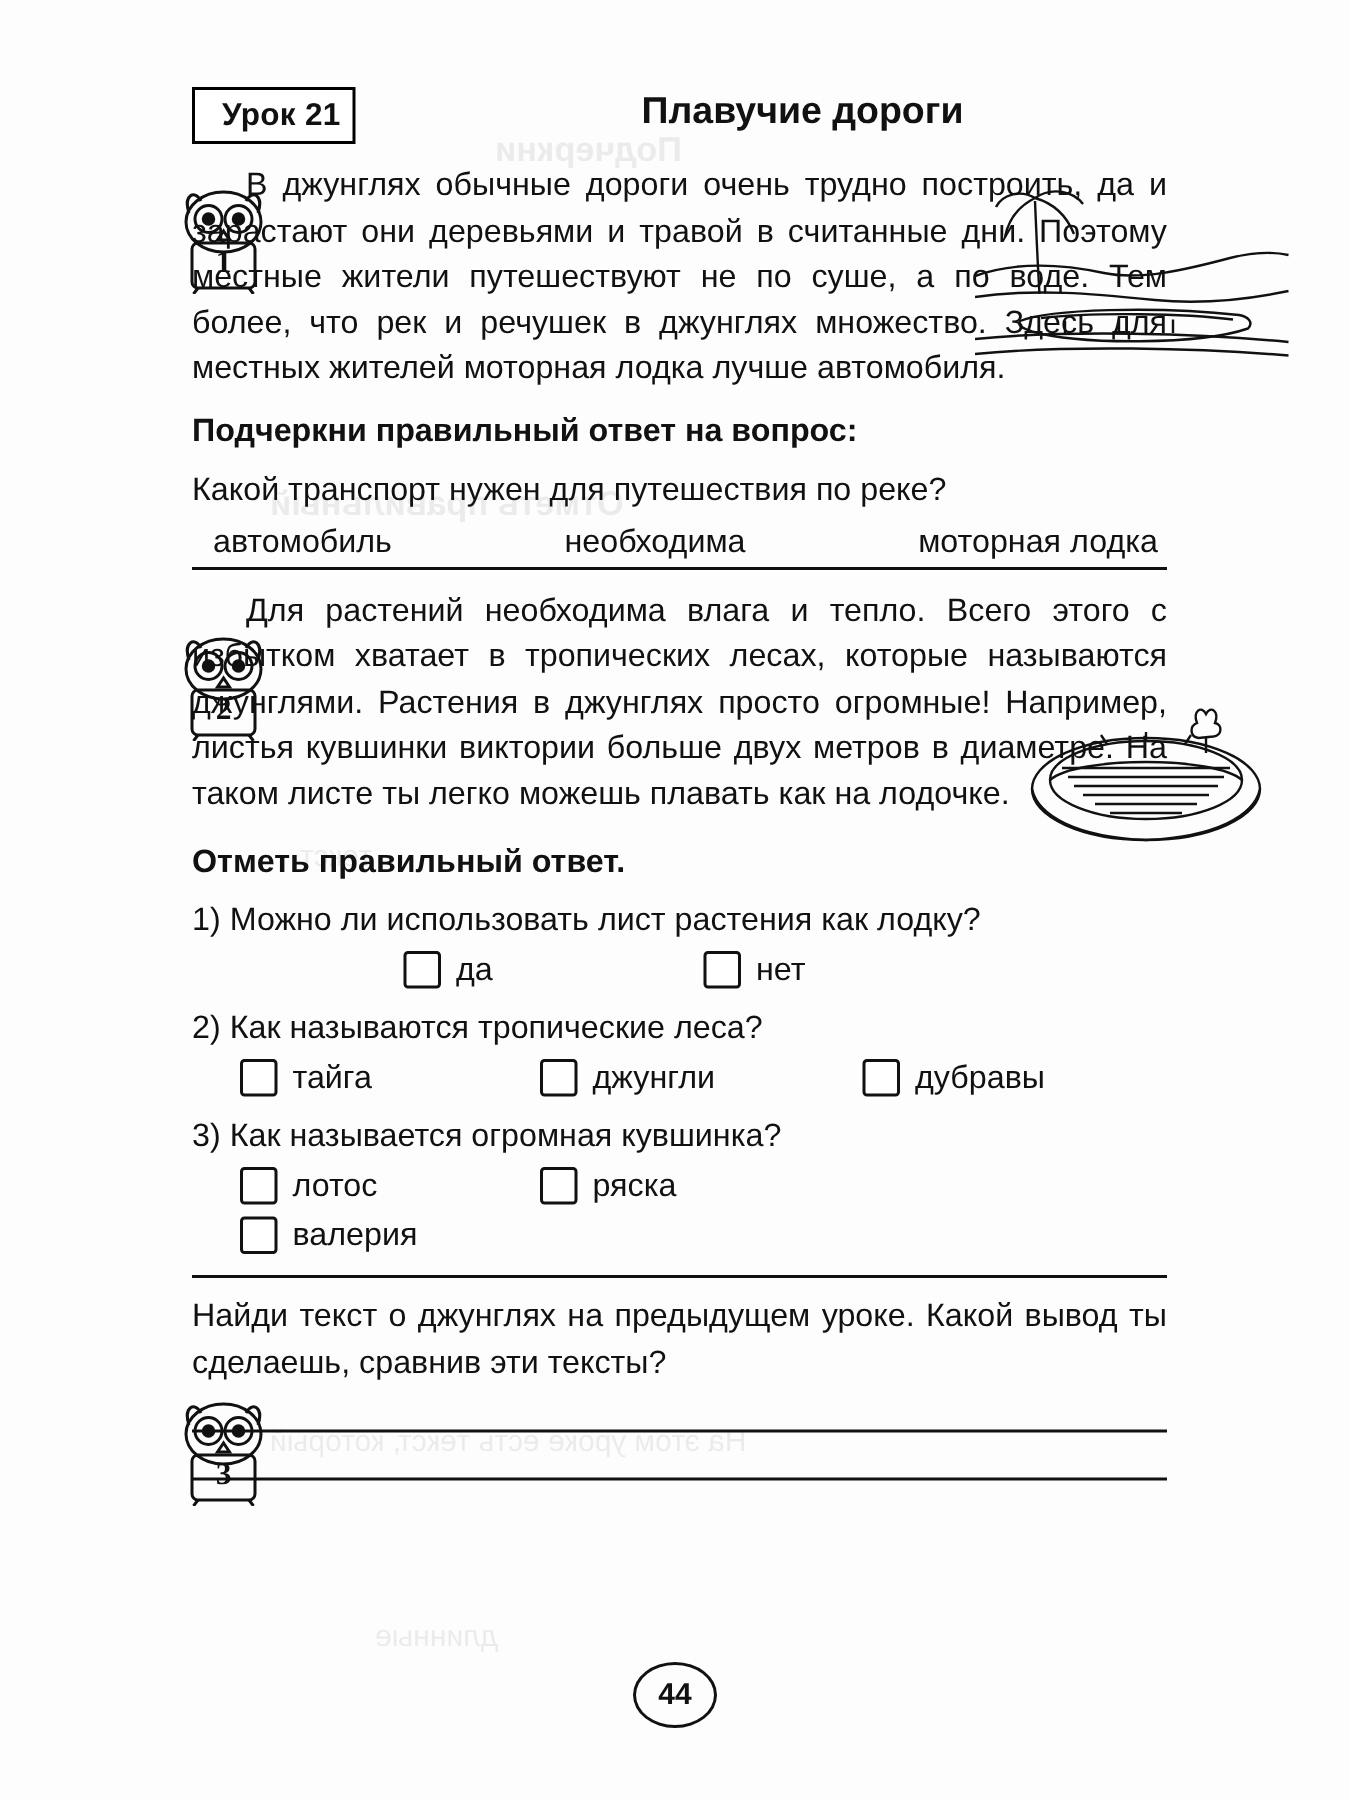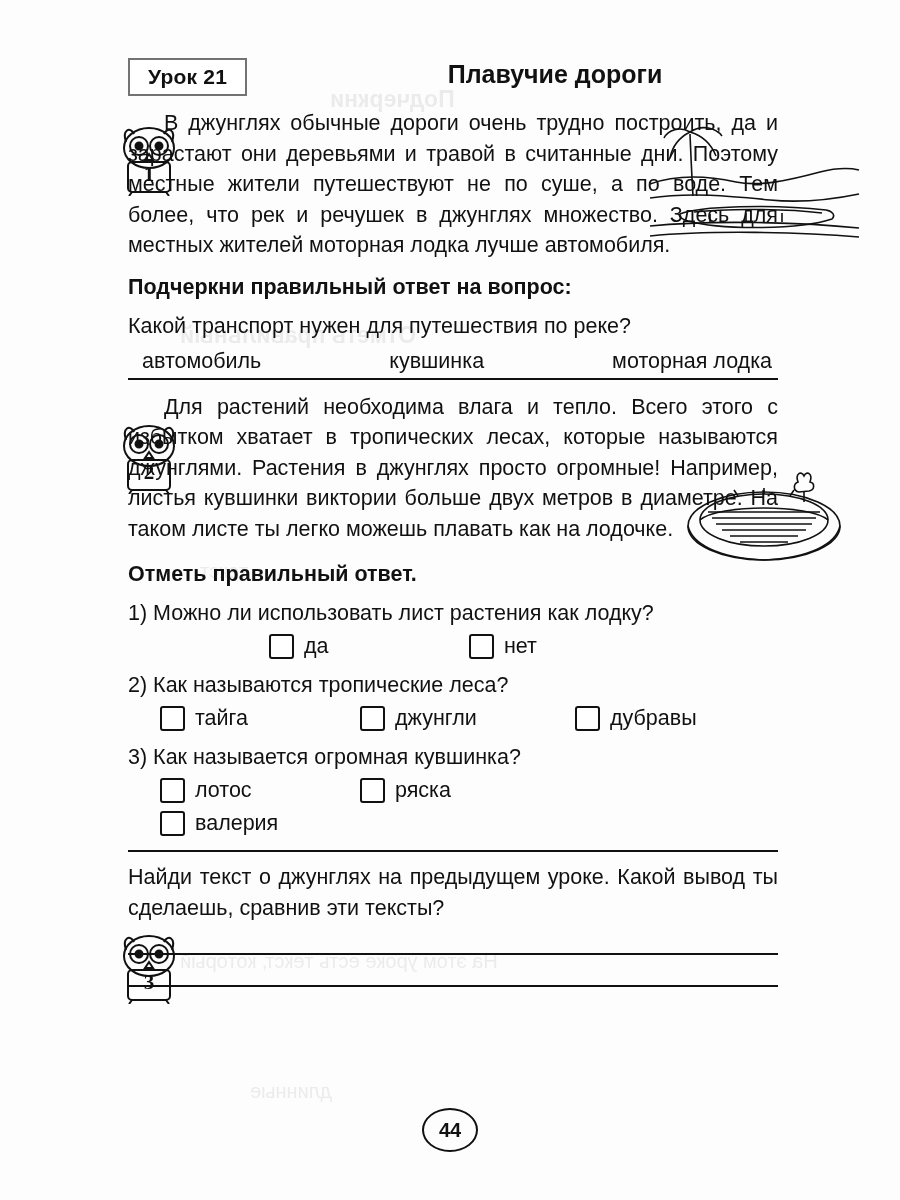--- a/index.html
+++ b/index.html
@@ -39,31 +39,31 @@
     width: 650px;
   }
   
   .header-row {
     position: relative;
     height: 42px;
   }
   .lesson-badge {
     position: absolute;
     left: 0; top: 2px;
-    border: 2px solid #737373;
-    padding: 6px 18px 7px 18px;
+    border: 2px solid #000000;
+    padding: 6px 8px 7px 18px;
     font-size: 21px;
     font-weight: bold;
     letter-spacing: 0.2px;
     background: #fff;
     line-height: 1;
   }
   .doc-title {
     position: absolute;
-    left: 192px;
+    left: 172px;
     top: 4px;
     width: 470px;
     text-align: center;
     font-size: 25px;
     font-weight: bold;
   }
   
   .owl {
     position: absolute;
     width: 62px;
@@ -244,21 +244,21 @@
       <div class="lesson-badge">Урок 21</div>
       <div class="doc-title">Плавучие дороги</div>
     </div>
 
     <div>
       <p class="para indent" style="margin-top:10px;">В джунглях обычные дороги очень трудно построить, да и зарастают они деревьями и травой в считанные дни. Поэтому местные жители путешествуют не по суше, а по воде. Тем более, что рек и речушек в джунглях множество. Здесь для местных жителей моторная лодка лучше автомобиля.</p>
       <p class="bold-q">Подчеркни правильный ответ на вопрос:</p>
       <p class="plain-q">Какой транспорт нужен для путешествия по реке?</p>
       <div class="choices-row" style="margin-top:10px;">
         <span>автомобиль</span>
-        <span>кувшинка</span>
+        <span>необходима</span>
         <span>моторная лодка</span>
       </div>
       <hr class="rule">
     </div>
 
     <div>
       <p class="para indent" style="margin-top:12px;">Для растений необходима влага и тепло. Всего этого с избытком хватает в тропических лесах, которые называются джунглями. Растения в джунглях просто огромные! Например, листья кувшинки виктории больше двух метров в диаметре. На таком листе ты легко можешь плавать как на лодочке.</p>
       <p class="bold-q" style="margin-top:18px;">Отметь правильный ответ.</p>
 
       <div class="qline">

